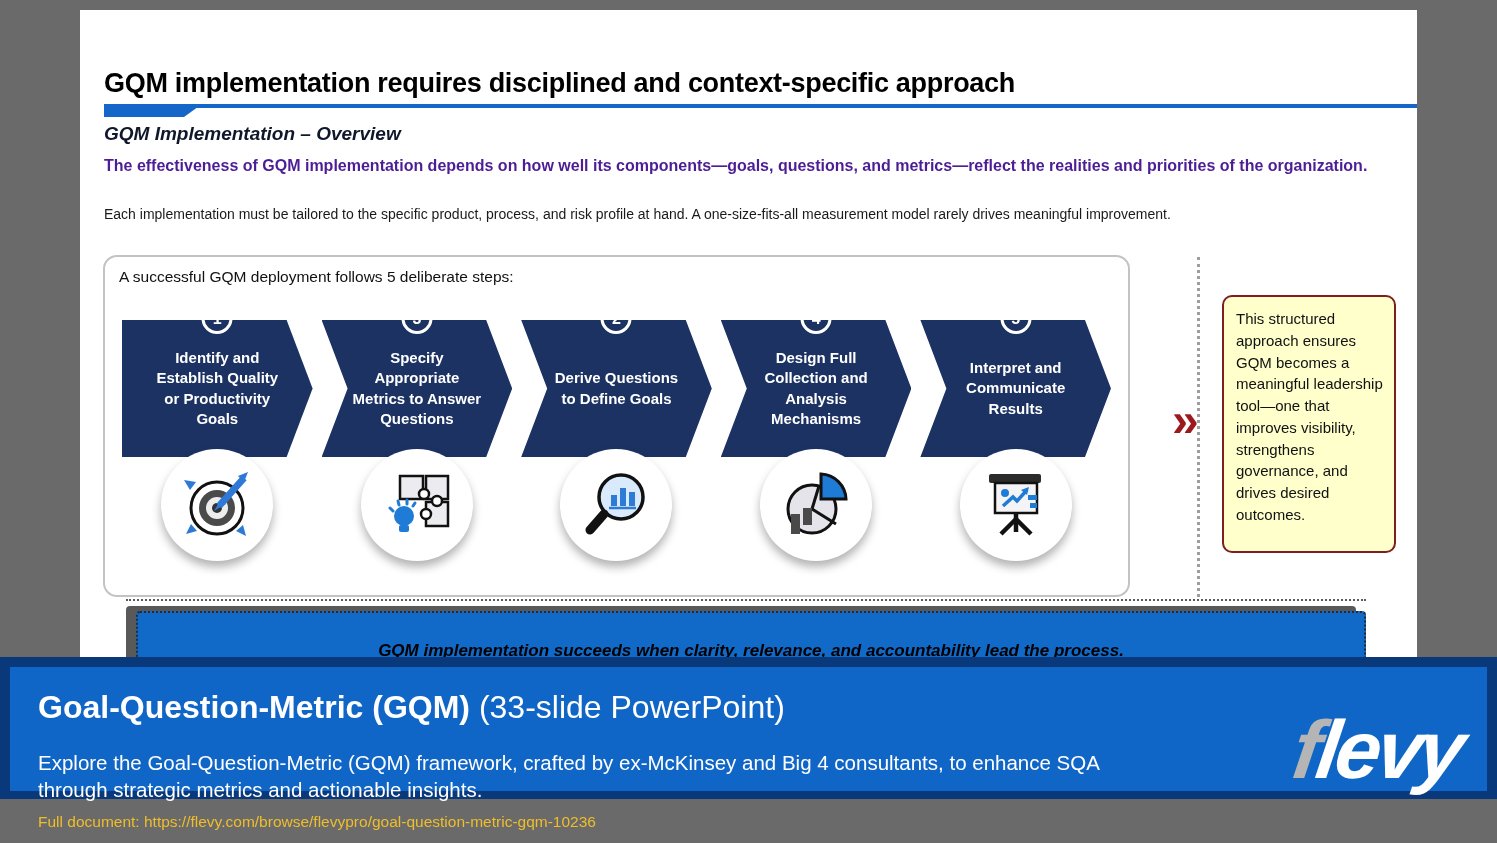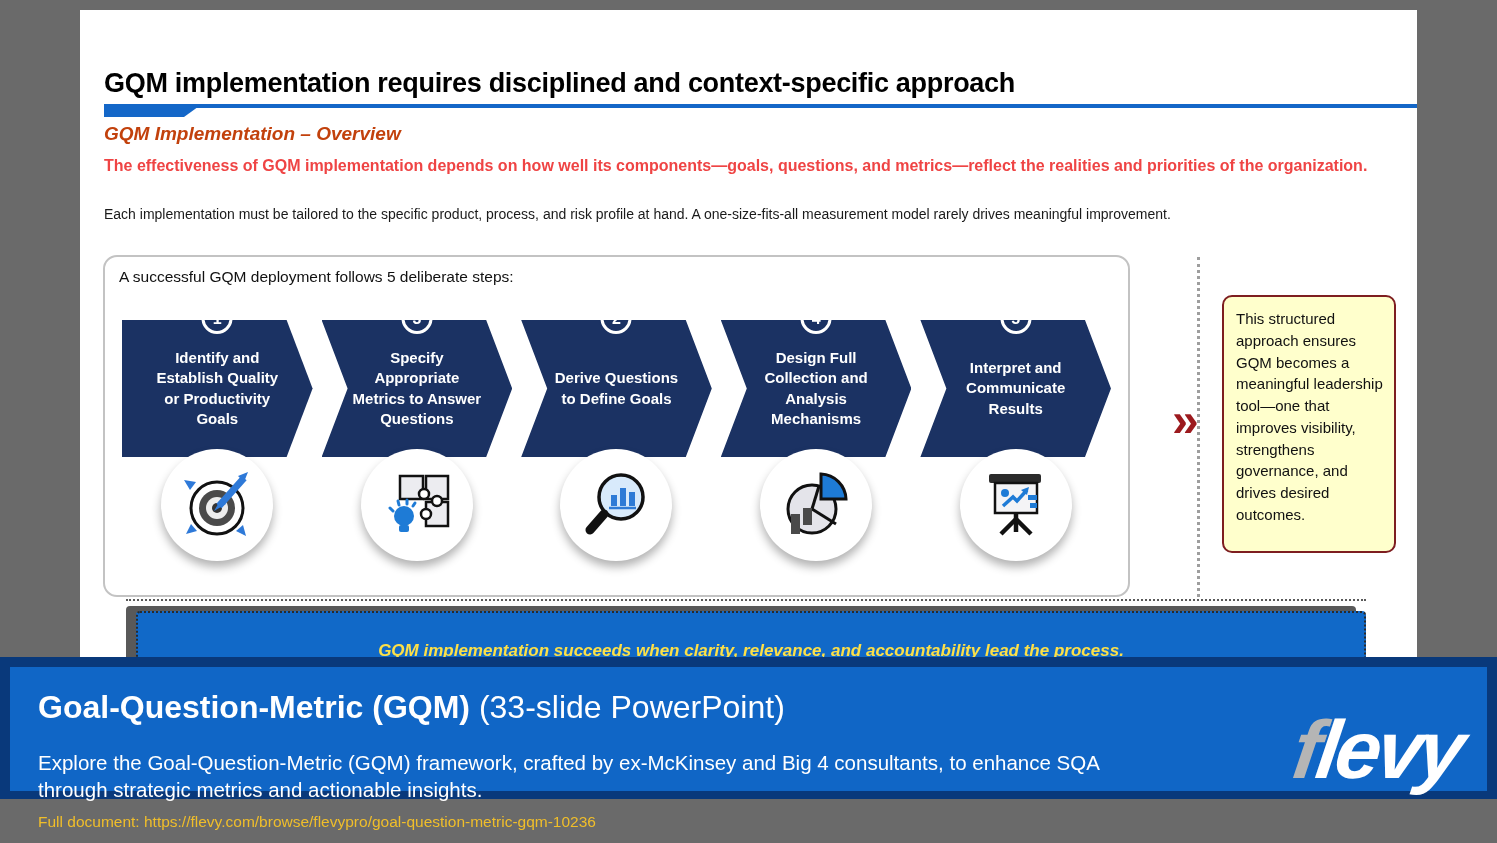--- a/index.html
+++ b/index.html
@@ -6,22 +6,22 @@
   body{background:#6A6A6A;font-family:"Liberation Sans", sans-serif;}
   .stage{position:relative;width:1497px;height:843px;background:#6A6A6A;overflow:hidden;}
 
   
   .slide{position:absolute;left:80px;top:10px;width:1337px;height:647px;background:#ffffff;overflow:hidden;}
   .slide-title{position:absolute;left:24px;top:58px;width:1300px;font-size:27px;font-weight:700;color:#000;letter-spacing:-0.3px;}
   .divider{position:absolute;left:24px;top:94px;width:1313px;height:14px;}
   .divider .line{position:absolute;left:0;top:0;width:100%;height:4px;background:#1467C8;}
   .divider .block{position:absolute;left:0;top:0;width:98px;height:13px;background:#1467C8;
     clip-path:polygon(0 0,100% 0,calc(100% - 18px) 100%,0 100%);}
-  .slide-subtitle{position:absolute;left:24px;top:113px;font-size:19px;font-weight:700;font-style:italic;color:#c2410c;}
-  .para-bold{position:absolute;left:24px;top:144px;width:1300px;font-size:16px;font-weight:700;color:#ef4444;line-height:1.45;}
+  .slide-subtitle{position:absolute;left:24px;top:113px;font-size:19px;font-weight:700;font-style:italic;color:#0f172a;}
+  .para-bold{position:absolute;left:24px;top:144px;width:1300px;font-size:16px;font-weight:700;color:#4c1d95;line-height:1.45;}
   .para{position:absolute;left:24px;top:194px;width:1295px;font-size:14px;color:#1a1a1a;line-height:1.45;}
 
   
   .steps-panel{position:absolute;left:23px;top:245px;width:1027px;height:342px;background:#fff;
     border:2px solid #C3C3C3;border-radius:14px;box-sizing:border-box;}
   .steps-heading{position:absolute;left:14px;top:11px;font-size:15.5px;color:#111;}
   .chev-row{position:absolute;left:17px;right:17px;top:63px;height:137px;display:flex;gap:9px;}
   .chev{position:relative;flex:1;background:#1B3263;color:#fff;display:flex;align-items:center;justify-content:center;
     text-align:center;font-weight:700;font-size:15px;line-height:1.35;padding:0 28px;box-sizing:border-box;}
   .chev.first{clip-path:polygon(0 0,calc(100% - 26px) 0,100% 50%,calc(100% - 26px) 100%,0 100%);}
@@ -38,21 +38,21 @@
   .dotted-sep{position:absolute;left:1117px;top:247px;height:340px;width:0;border-left:3px dotted #9E9E9E;}
   .red-chevrons{position:absolute;left:1092px;top:386px;font-size:48px;font-weight:700;color:#9C1A1E;line-height:1;}
   .callout{position:absolute;left:1142px;top:285px;width:174px;min-height:258px;box-sizing:border-box;
     background:#FFFFCC;border:2.5px solid #7E1E20;border-radius:10px;padding:11px 8px 10px 12px;
     font-size:15px;line-height:1.45;color:#111;}
 
   
   .guide-dotted{position:absolute;left:46px;top:589px;width:1240px;height:0;border-top:2px dotted #5a5a5a;}
   .banner{position:absolute;left:56px;top:601px;width:1230px;height:72px;background:#1169C8;border:2px dotted #2a2a2a;
     border-radius:4px;box-shadow:-10px -5px 0 0 #595959;box-sizing:border-box;}
-  .banner-text{margin-top:28px;text-align:center;color:#fde047;font-weight:700;font-style:italic;font-size:17px;}
+  .banner-text{margin-top:28px;text-align:center;color:#000000;font-weight:700;font-style:italic;font-size:17px;}
 
   
   .footer{position:absolute;left:0;top:657px;width:1497px;height:142px;background:#09397B;z-index:10;}
   .footer-inner{position:absolute;left:10px;right:10px;top:10px;bottom:8px;background:#1066C6;}
   .footer-title{position:absolute;left:28px;top:22px;color:#fff;font-size:32px;}
   .footer-title .bold{font-weight:700;}
   .footer-title .reg{font-weight:400;}
   .footer-desc{position:absolute;left:28px;top:82px;color:#fff;font-size:20.5px;line-height:1.33;font-weight:400;}
   .footer-url{position:absolute;left:28px;top:146px;color:#F0BE2A;font-size:15.5px;text-decoration:none;}
   .logo{position:absolute;right:26px;bottom:0px;font-size:82px;font-weight:700;font-style:italic;

